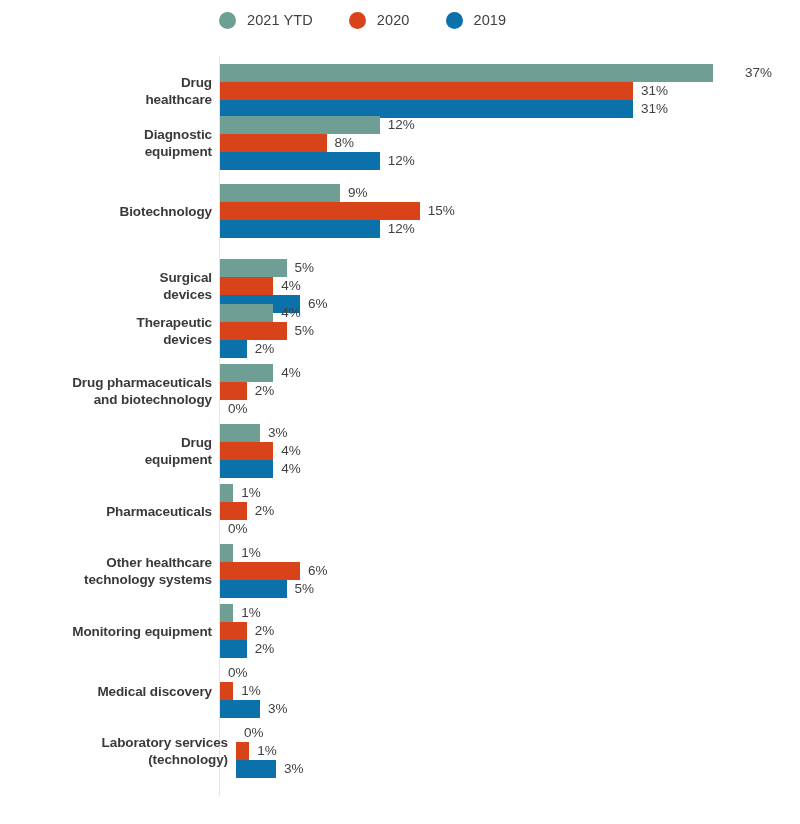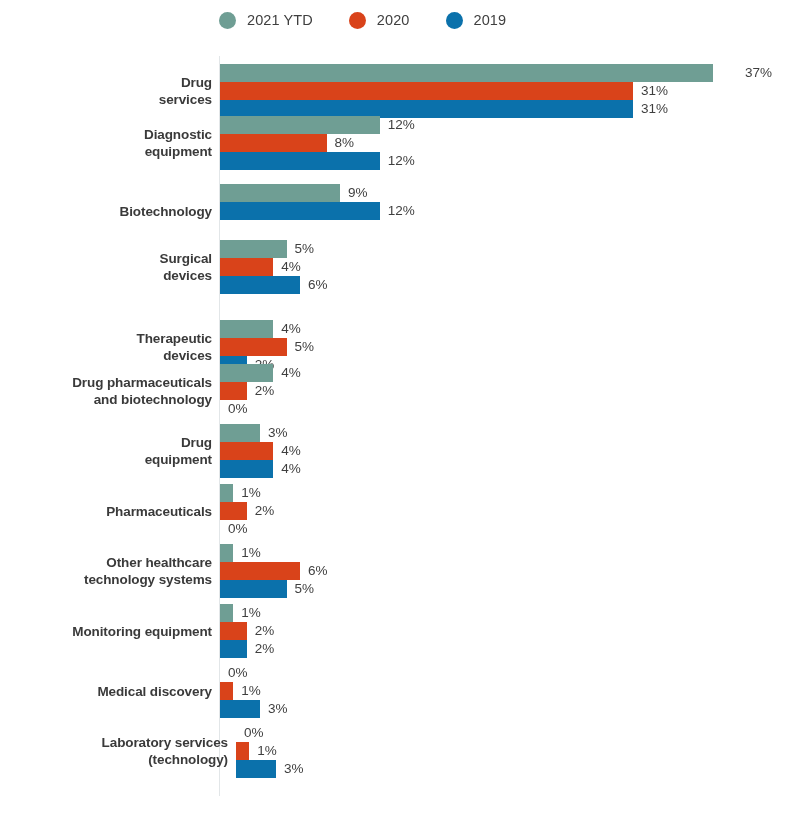--- a/index.html
+++ b/index.html
@@ -136,21 +136,21 @@
         <span class="legend-swatch" style="background: rgb(11, 113, 171);"></span>
         <span class="legend-label">2019</span>
       </div>
     </div>
 
   <div class="plot">
     <div class="axis-line"></div>
   <div class="group" style="top: 8px;">
         <div class="group-label">
           <span>Drug</span>
-          <span>services</span>
+          <span>healthcare</span>
         </div>
         <div class="bars">
           <div class="bar-row">
             <div class="bar" style="width: 492.84px; background: rgb(111, 158, 148);"></div>
             <div class="bar-value" style="left: 525px;">37%</div>
           </div>
           <div class="bar-row">
             <div class="bar" style="width: 412.92px; background: rgb(217, 67, 26);"></div>
             <div class="bar-value" style="left: 420.92px;">31%</div>
           </div>
@@ -183,46 +183,50 @@
       <div class="group" style="top: 128px;">
         <div class="group-label">
           <span>Biotechnology</span>
         </div>
         <div class="bars">
           <div class="bar-row">
             <div class="bar" style="width: 119.88px; background: rgb(111, 158, 148);"></div>
             <div class="bar-value" style="left: 127.88px;">9%</div>
           </div>
           <div class="bar-row">
+            <div class="bar" style="width: 199.8px; background: rgb(217, 67, 26);"></div>
+            <div class="bar-value" style="left: 207.8px;">15%</div>
+          </div>
+          <div class="bar-row">
             <div class="bar" style="width: 159.84px; background: rgb(11, 113, 171);"></div>
             <div class="bar-value" style="left: 167.84px;">12%</div>
           </div>
         </div>
       </div>
-      <div class="group" style="top: 184px;">
+      <div class="group" style="top: 203px;">
         <div class="group-label">
           <span>Surgical</span>
           <span>devices</span>
         </div>
         <div class="bars">
           <div class="bar-row">
             <div class="bar" style="width: 66.6px; background: rgb(111, 158, 148);"></div>
             <div class="bar-value" style="left: 74.6px;">5%</div>
           </div>
           <div class="bar-row">
             <div class="bar" style="width: 53.28px; background: rgb(217, 67, 26);"></div>
             <div class="bar-value" style="left: 61.28px;">4%</div>
           </div>
           <div class="bar-row">
             <div class="bar" style="width: 79.92px; background: rgb(11, 113, 171);"></div>
             <div class="bar-value" style="left: 87.92px;">6%</div>
           </div>
         </div>
       </div>
-      <div class="group" style="top: 264px;">
+      <div class="group" style="top: 248px;">
         <div class="group-label">
           <span>Therapeutic</span>
           <span>devices</span>
         </div>
         <div class="bars">
           <div class="bar-row">
             <div class="bar" style="width: 53.28px; background: rgb(111, 158, 148);"></div>
             <div class="bar-value" style="left: 61.28px;">4%</div>
           </div>
           <div class="bar-row">

